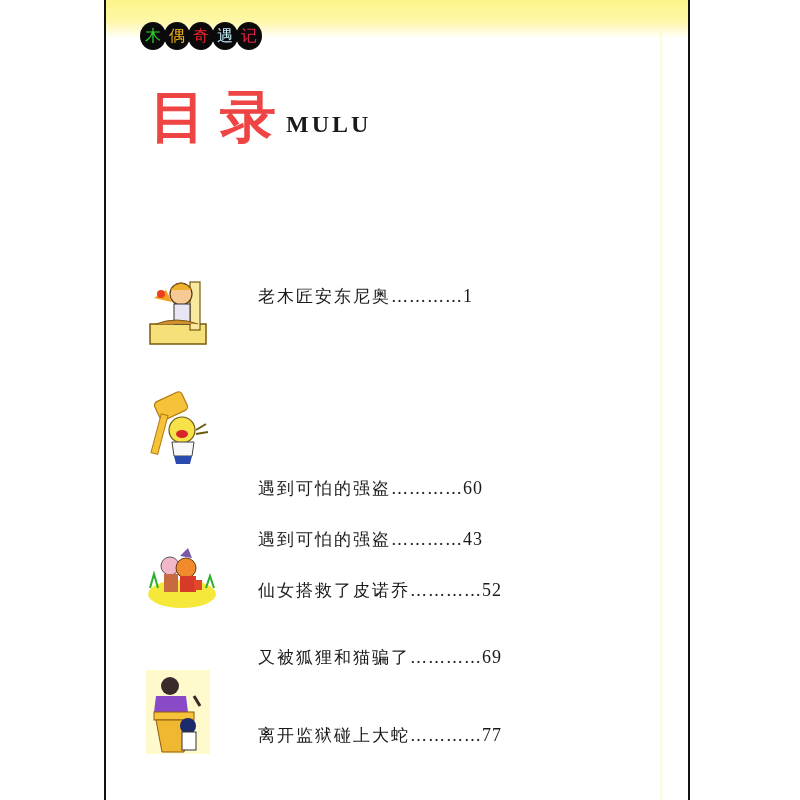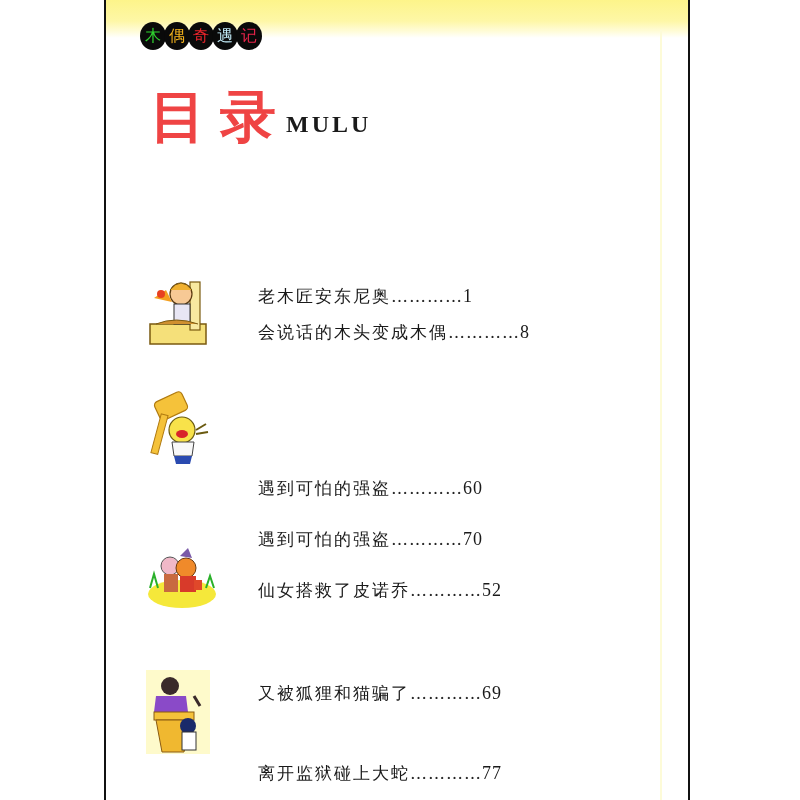--- a/index.html
+++ b/index.html
@@ -88,31 +88,28 @@
     <rect x="8" y="42" width="40" height="8" fill="#f5c23a" stroke="#8a5a10" stroke-width="1"></rect>
     <path d="M10 50 L44 50 L38 82 L16 82 Z" fill="#f0b830" stroke="#8a5a10" stroke-width="1"></path>
     <circle cx="42" cy="56" r="8" fill="#1a2a6a"></circle>
     <rect x="36" y="62" width="14" height="18" fill="#ffffff" stroke="#333" stroke-width="1"></rect>
     <path d="M48 26 L54 36" stroke="#3a2a2a" stroke-width="3"></path>
   </svg>
 
   <div class="entry" style="top:285px">
     <span>老木匠安东尼奥</span><span class="dots">…………</span><span class="num">1</span>
   </div>
-  <div class="entry" style="top:321px">
-    <span>会说话的木头变成木偶</span><span class="dots">…………</span><span class="num">8</span>
-  </div>
   <div class="entry" style="top:477px">
     <span>遇到可怕的强盗</span><span class="dots">…………</span><span class="num">60</span>
   </div>
   <div class="entry" style="top:528px">
-    <span>遇到可怕的强盗</span><span class="dots">…………</span><span class="num">70</span>
+    <span>遇到可怕的强盗</span><span class="dots">…………</span><span class="num">43</span>
   </div>
   <div class="entry" style="top:579px">
     <span>仙女搭救了皮诺乔</span><span class="dots">…………</span><span class="num">52</span>
   </div>
-  <div class="entry" style="top:682px">
+  <div class="entry" style="top:646px">
     <span>又被狐狸和猫骗了</span><span class="dots">…………</span><span class="num">69</span>
   </div>
-  <div class="entry" style="top:762px">
+  <div class="entry" style="top:724px">
     <span>离开监狱碰上大蛇</span><span class="dots">…………</span><span class="num">77</span>
   </div>
 </div>
 
 </body></html>

